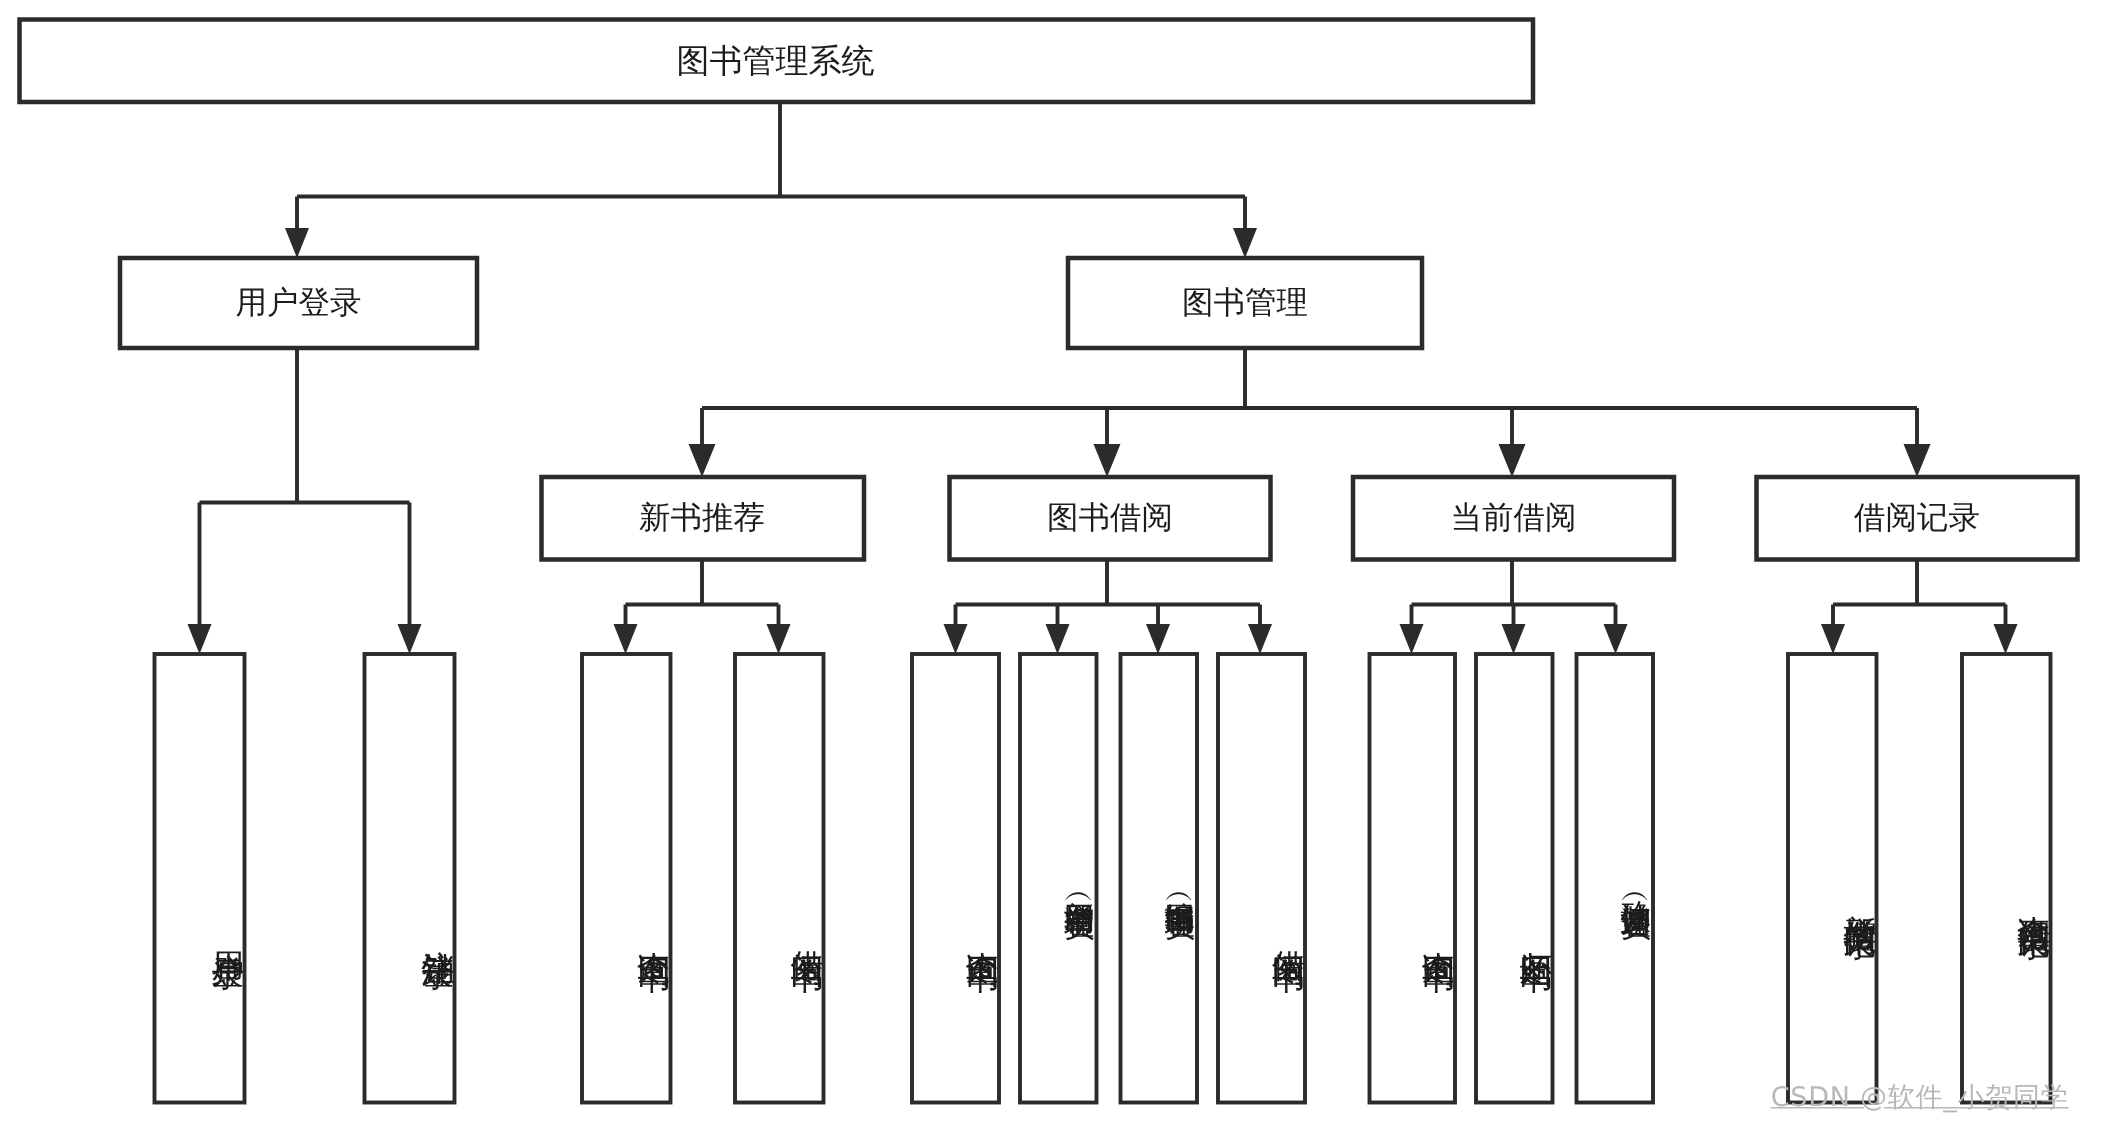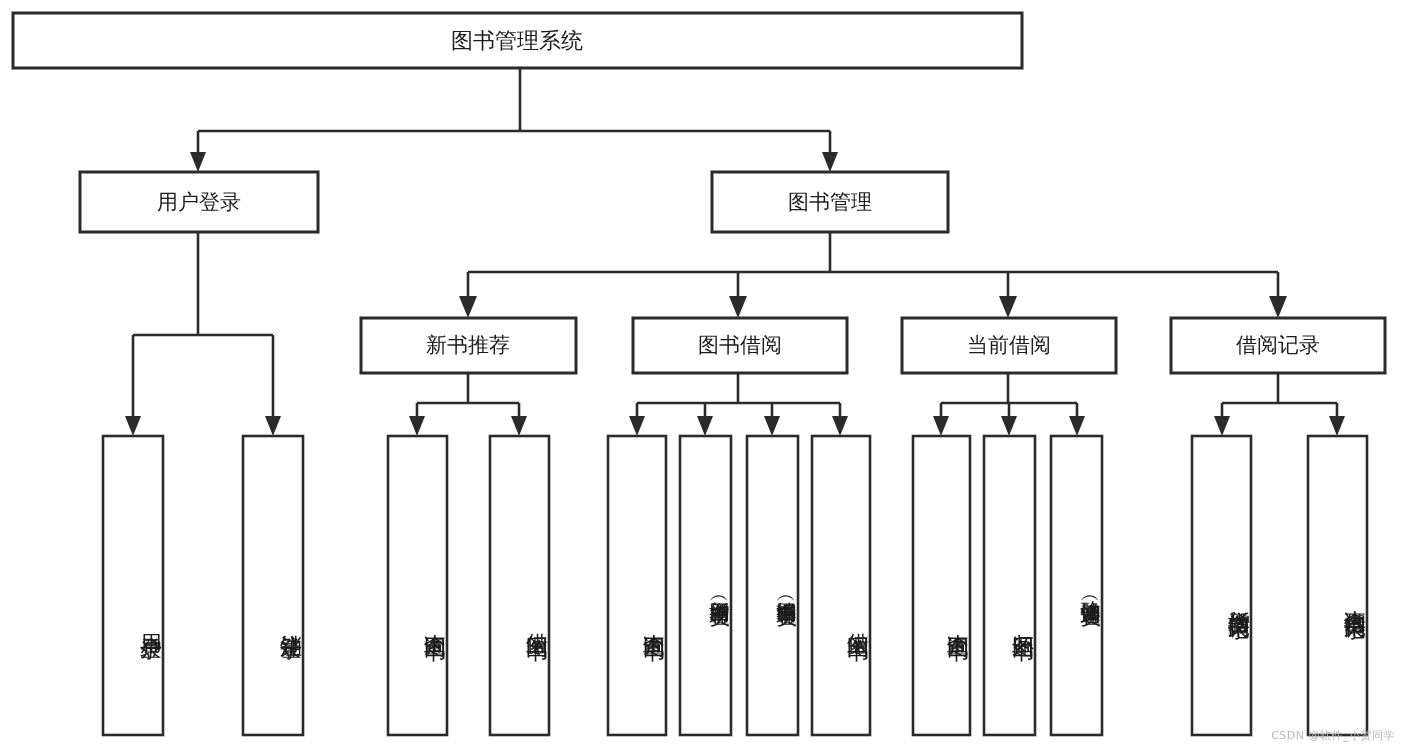--- a/index.html
+++ b/index.html
@@ -73,27 +73,28 @@
     align-items: flex-start;
     justify-content: center;
     pointer-events: none;
   }
   .leaf-label.compact {
     font-size: 20px;
     letter-spacing: 1px;
   }
   .watermark {
     position: absolute;
-    right: 10px;
+    right: 26px;
     bottom: 4px;
     font-family: "DejaVu Sans", "Liberation Sans", sans-serif;
-    font-size: 11px;
+    font-size: 18px;
     color: #b8b8b8;
     letter-spacing: 0.5px;
     user-select: none;
+    text-decoration: underline;
   }
 </style>
 </head>
 <body>
 
 <div id="diagram-root">
 
   <svg class="diagram" viewBox="0 0 1405 747" xmlns="http://www.w3.org/2000/svg">
 
     <g>

